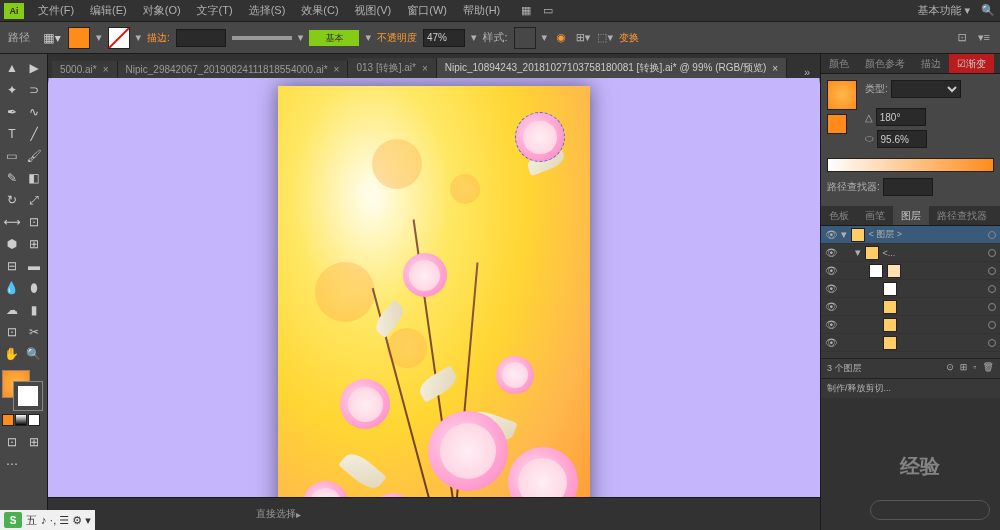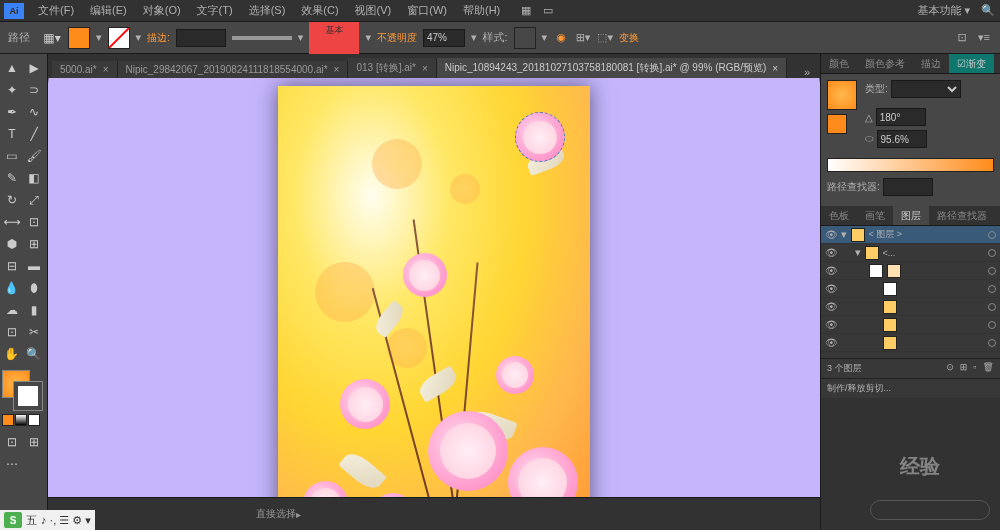--- a/index.html
+++ b/index.html
@@ -1,18 +1,18 @@
 <!DOCTYPE html>
 <html><head>
 <meta charset="utf-8">
 <style>
 * { margin: 0; padding: 0; box-sizing: border-box; font-family: "Microsoft YaHei", sans-serif; }
 body { background: #323232; color: #b0b0b0; font-size: 11px; overflow: hidden; width: 1000px; height: 530px; }
 .menubar { background: #323232; height: 22px; display: flex; align-items: center; padding: 0 4px; border-bottom: 1px solid #1a1a1a; }
-.app-logo { width: 20px; height: 16px; background: #3b82f6; color: #3a2a1a; font-weight: bold; font-size: 9px; display: flex; align-items: center; justify-content: center; margin-right: 6px; }
+.app-logo { width: 20px; height: 16px; background: #84cc16; color: #3a2a1a; font-weight: bold; font-size: 9px; display: flex; align-items: center; justify-content: center; margin-right: 6px; }
 .menu-item { padding: 2px 8px; cursor: pointer; font-size: 11px; }
 .menu-spacer { flex: 1; }
 .menu-workspace { padding: 2px 10px; font-size: 11px; }
 .menu-icons { display: flex; gap: 6px; padding: 0 10px; }
 .menu-icon { width: 16px; height: 16px; display: flex; align-items: center; justify-content: center; cursor: pointer; }
 
 .control-bar { background: #474747; height: 32px; display: flex; align-items: center; padding: 0 8px; gap: 6px; border-bottom: 1px solid #1a1a1a; }
 .path-label { font-size: 11px; margin-right: 6px; }
 .ctrl-swatch { width: 22px; height: 22px; border: 1px solid #222; }
 .ctrl-swatch.orange { background: #ff8c1a; }
@@ -93,21 +93,21 @@
   <span class="path-label">路径</span>
   <span class="tool-btn">▦▾</span>
   <div class="ctrl-swatch orange"></div>
   <span>▾</span>
   <div class="ctrl-swatch none"></div>
   <span>▾</span>
   <span class="ctrl-label">描边:</span>
   <input class="ctrl-input" style="width: 50px;">
   <div style="width:60px;height:4px;background:#999"></div>
   <span>▾</span>
-  <div style="width:50px;height:32px;background:#ef4444;color:#333;text-align:center;font-size:9px;line-height:16px">基本</div>
+  <div style="width:50px;height:16px;background:#84cc16;color:#333;text-align:center;font-size:9px;line-height:16px">基本</div>
   <span>▾</span>
   <span class="ctrl-label">不透明度</span>
   <input class="ctrl-input" value="47%" style="">
   <span>▾</span>
   <span>样式:</span>
   <div class="ctrl-swatch" style="background:#474747"></div>
   <span>▾</span>
   <span class="menu-icon" style="color:#ff9933">◉</span>
   <span class="menu-icon">⊞▾</span>
   <span class="menu-icon">⬚▾</span>
@@ -242,21 +242,21 @@
       <span style="margin-left:200px">直接选择</span>
       <span>▸</span>
     </div>
   </div>
 
   <div class="panels">
     <div class="panel-tabs">
       <div class="panel-tab">颜色</div>
       <div class="panel-tab">颜色参考</div>
       <div class="panel-tab">描边</div>
-      <div class="panel-tab active" style="background:#0f766e">☑<span>渐变</span></div>
+      <div class="panel-tab active" style="background:#b91c1c">☑<span>渐变</span></div>
     </div>
     <div class="panel-body">
       <div style="display:flex;gap:8px">
         <div>
           <div class="gradient-swatch"></div>
           <div style="width:20px;height:20px;background:#ff8c1a;border:1px solid #222"></div>
         </div>
         <div style="flex:1">
           <div class="panel-row">
               <span>类型:</span>

